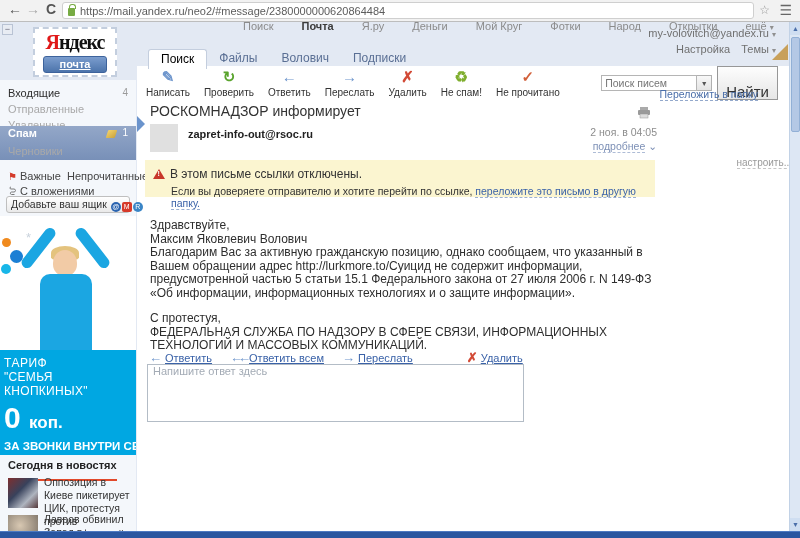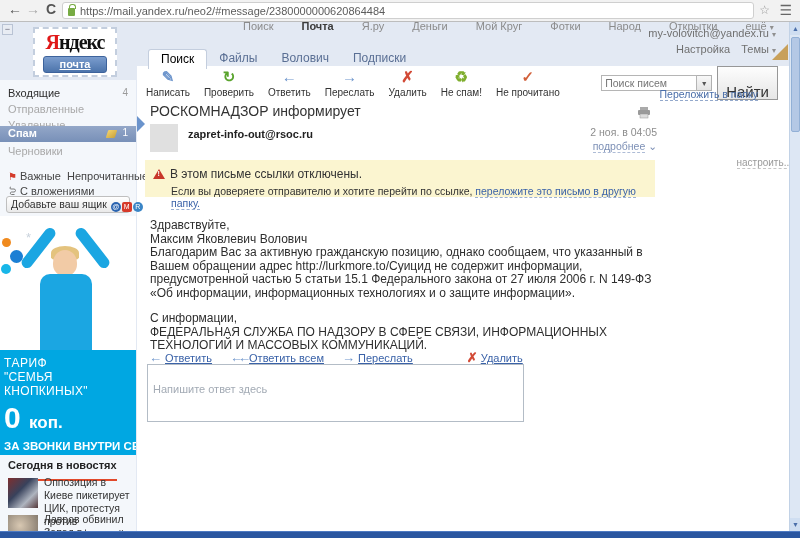--- a/index.html
+++ b/index.html
@@ -35,21 +35,21 @@
   .ylogo { font-size:20px; font-weight:bold; color:#111; letter-spacing:-1px; margin-top:2px; font-family:"Liberation Serif",serif; }
   .ylogo .red { color:#e01818; }
   .pochta-btn { display:inline-block; margin-top:1px; width:64px; background:linear-gradient(#7b9dce,#4c74ab); border:1px solid #3d639c; border-radius:3px; color:#fff; font-size:11px; font-weight:bold; text-decoration:underline; padding:1px 0 2px; cursor:pointer; }
   .collapse-btn { position:absolute; left:2px; top:24px; width:11px; height:11px; background:#e8ecf3; border:1px solid #b9c3d4; font-size:9px; line-height:9px; text-align:center; color:#667; cursor:pointer; }
 
   
   .folder { position:absolute; left:0; width:136px; height:15px; font-size:11px; padding:1px 8px 0; cursor:pointer; }
   .folder .cnt { position:absolute; right:8px; top:1px; color:#9a9a9a; font-size:10px; }
   .f-dark { color:#2e2e2e; }
   .f-gray { color:#a9a9a9; }
-  .folder.sel { background:linear-gradient(#93a7c8,#7890b8); color:#fff; font-weight:bold; height:16px; }
+  .folder.sel { background:linear-gradient(#93a7c8,#7890b8); color:#fff; font-weight:bold; height:34px; }
   .folder.sel .cnt { color:#fff; font-weight:normal; }
   .broom { position:absolute; right:20px; top:4px; width:9px; height:8px; background:linear-gradient(135deg,#f4d26b,#caa43c); transform:skewX(-18deg); border-radius:1px; }
   .configure { position:absolute; right:8px; font-size:10px; color:#9a9a9a; border-bottom:1px dashed #c5c5c5; cursor:pointer; }
 
   
   .filters { position:absolute; left:8px; top:169px; font-size:11px; color:#444; line-height:15px; }
   .flag { color:#d43b2a; font-size:10px; margin-right:3px; }
   .filters a { color:#444; text-decoration:none; cursor:pointer; }
   .clip { display:inline-block; vertical-align:-2px; margin-right:3px; }
 
@@ -128,21 +128,21 @@
   .body-text p { margin:0; }
   .body-text .gap { height:12px; }
 
   .actions { position:absolute; left:149px; top:350px; display:flex; align-items:center; font-size:11px; }
   .actions .a-ic { font-weight:bold; margin-right:3px; font-size:13px; }
   .actions a { color:#3a62a8; text-decoration:underline; cursor:pointer; margin-right:18px; white-space:nowrap; }
   .dbl { letter-spacing:-5px; margin-right:8px; }
   .del-gap { margin-left:36px; }
 
   .reply-area { position:absolute; left:147px; top:364px; }
-  .reply-area textarea { width:377px; height:58px; border:1px solid #b3bcc6; font-size:11px; color:#444; padding:18px 5px; resize:none; font-family:"Liberation Sans",sans-serif; }
+  .reply-area textarea { width:377px; height:58px; border:1px solid #b3bcc6; font-size:11px; color:#444; padding:0 5px; resize:none; font-family:"Liberation Sans",sans-serif; }
   .reply-area textarea::placeholder { color:#a3abb5; }
 
   
   .scrollbar { position:absolute; right:0; top:22px; width:11px; height:509px; background:#dde7f4; border-left:1px solid #c2d2e6; }
   .sb-btn { position:absolute; left:0; width:11px; height:13px; background:#cfdef1; color:#4a6ea9; font-size:7px; text-align:center; line-height:13px; cursor:pointer; }
   .sb-up { top:0; }
   .sb-dn { bottom:0; }
   .sb-thumb { position:absolute; left:1px; top:15px; width:9px; height:95px; background:#b4c8e5; border:1px solid #92b0d6; border-radius:2px; cursor:grab; }
   .deco { position:absolute; right:12px; top:44px; width:0; height:0; border-right:16px solid #c8a05a; border-top:16px solid transparent; }
   .taskbar { position:absolute; left:0; bottom:0; width:800px; height:7px; background:#2a56a0; border-top:1px solid #4d79c2; }
@@ -318,21 +318,21 @@
 <div class="warnbox">
   <div><span class="warn-tri"></span><span class="warn-title">В этом письме ссылки отключены.</span></div>
   <div class="warn-sub"><span>Если вы доверяете отправителю и хотите перейти по ссылке, </span><span class="warn-link">переложите это письмо в другую папку.</span></div>
 </div>
 
 <div class="body-text">
   <p>Здравствуйте,</p>
   <p>Максим Яковлевич Волович</p>
   <p>Благодарим Вас за активную гражданскую позицию, однако сообщаем, что указанный в Вашем обращении адрес http://lurkmore.to/Суицид не содержит информации, предусмотренной частью 5 статьи 15.1 Федерального закона от 27 июля 2006 г. N 149-ФЗ «Об информации, информационных технологиях и о защите информации».</p>
   <div class="gap"></div>
-  <p>С информации,</p>
+  <p>С протестуя,</p>
   <p>ФЕДЕРАЛЬНАЯ СЛУЖБА ПО НАДЗОРУ В СФЕРЕ СВЯЗИ, ИНФОРМАЦИОННЫХ ТЕХНОЛОГИЙ И МАССОВЫХ КОММУНИКАЦИЙ.</p>
 </div>
 
 <div class="actions">
   <span class="a-ic ic-blue">←</span>
   <a>Ответить</a>
   <span class="a-ic ic-blue dbl">←←</span>
   <a>Ответить всем</a>
   <span class="a-ic ic-blue">→</span>
   <a>Переслать</a>

